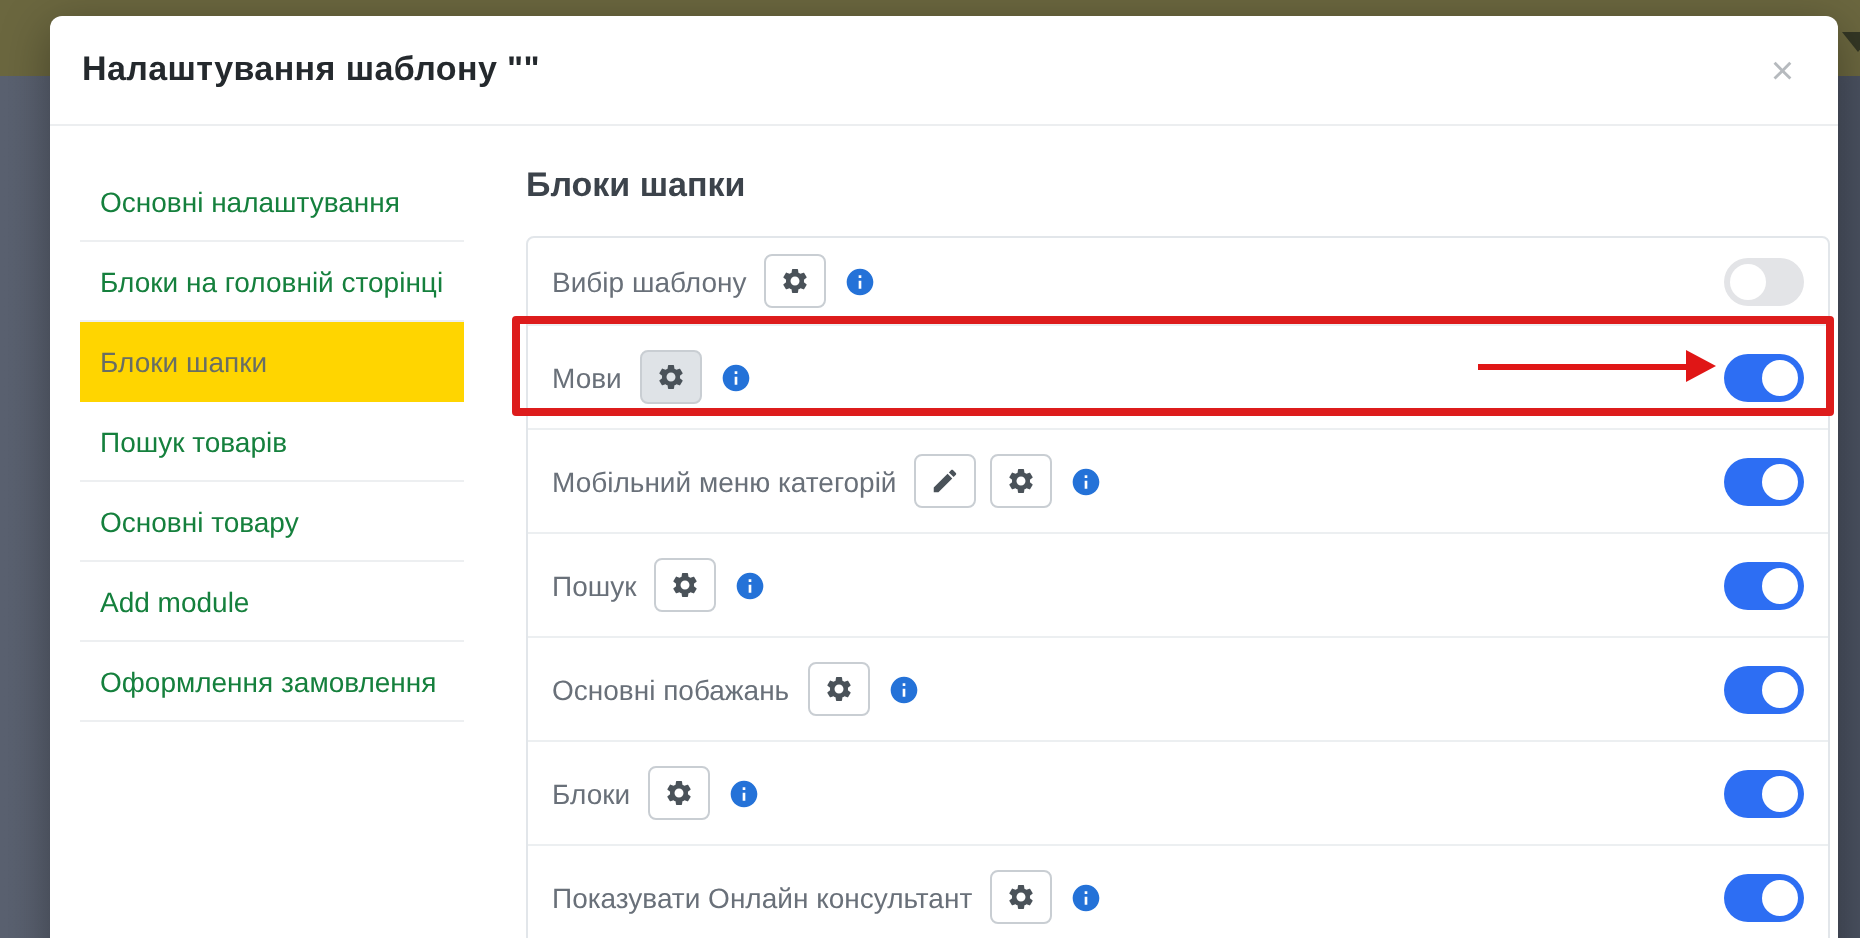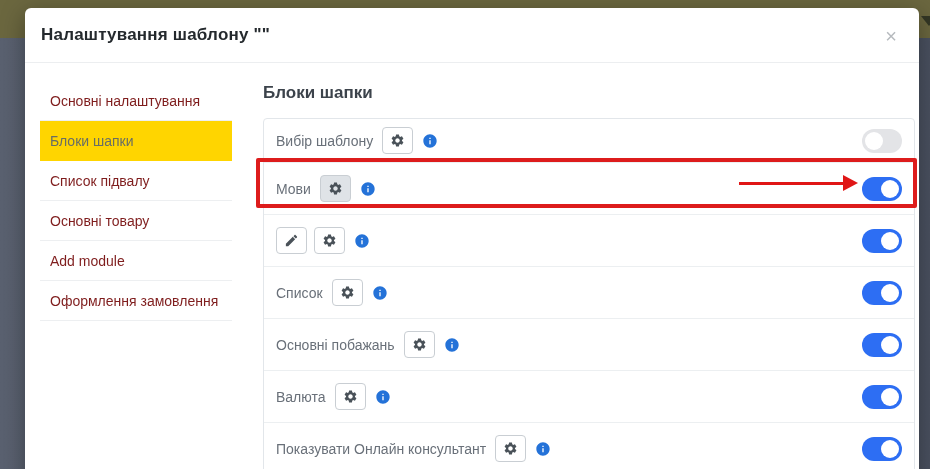--- a/index.html
+++ b/index.html
@@ -39,21 +39,21 @@
   .close-btn {
     position: absolute; right: 22px; top: 18px;
     font-size: 20px; line-height: 1; color: #b6babe; cursor: pointer;
     font-weight: 400;
   }
   .modal-body { display: flex; padding: 18px 4px 0 15px; }
   
   .sidebar { width: 192px; flex: none; }
   .side-item {
     padding: 12px 10px 11px;
-    font-size: 14px; color: #7f1d1d;
+    font-size: 14px; color: #15803d;
     border-bottom: 1px solid #edeff1;
     cursor: pointer;
   }
   .side-item.active {
     background: #ffd500; color: #696e64; border-bottom-color: #ffd500;
   }
   
   .main { flex: 1; margin-left: 31px; }
   .section-heading {
     margin: 2px 0 15px; font-size: 17px; font-weight: 700; color: #3c434b;
@@ -119,22 +119,23 @@
 
 <div class="modal">
   <div class="modal-header">
     <div class="modal-title">Налаштування шаблону ""</div>
     <span class="close-btn">×</span>
   </div>
   <div class="modal-body">
 
     <nav class="sidebar">
       <div class="side-item">Основні налаштування</div>
+      <div class="side-item">Блоки на головній сторінці</div>
       <div class="side-item active">Блоки шапки</div>
-      <div class="side-item">Список підвалу</div>
+      <div class="side-item">Пошук товарів</div>
       <div class="side-item">Основні товару</div>
       <div class="side-item">Add module</div>
       <div class="side-item">Оформлення замовлення</div>
     </nav>
 
     <section class="main">
       <h2 class="section-heading">Блоки шапки</h2>
       <div class="panel">
 
         <div class="row">
@@ -165,20 +166,21 @@
             <svg width="16" height="16" viewBox="0 0 24 24" fill="#2472d8">
                 <path d="M12 2C6.48 2 2 6.48 2 12s4.48 10 10 10 10-4.48 10-10S17.52 2 12 2zm1 15h-2v-6h2v6zm0-8h-2V7h2v2z"></path>
               </svg>
           </span>
           <span class="toggle on">
               <span class="knob"></span>
             </span>
         </div>
 
         <div class="row">
+          <span class="row-label">Мобільний меню категорій</span>
           <button class="icon-btn">
             <svg width="15" height="15" viewBox="0 0 24 24" fill="#4a5259">
                 <path d="M3 17.25V21h3.75L17.81 9.94l-3.75-3.75L3 17.25zM20.71 7.04c.39-.39.39-1.02 0-1.41l-2.34-2.34c-.39-.39-1.02-.39-1.41 0l-1.83 1.83 3.75 3.75 1.83-1.83z"></path>
               </svg>
           </button>
           <button class="icon-btn">
             <svg width="15" height="15" viewBox="0 0 24 24" fill="#4a5259">
                 <path d="M19.14 12.94c.04-.3.06-.61.06-.94 0-.32-.02-.64-.07-.94l2.03-1.58c.18-.14.23-.41.12-.61l-1.92-3.32c-.12-.22-.37-.29-.59-.22l-2.39.96c-.5-.38-1.03-.7-1.62-.94l-.36-2.54c-.04-.24-.24-.41-.48-.41h-3.84c-.24 0-.43.17-.47.41l-.36 2.54c-.59.24-1.13.57-1.62.94l-2.39-.96c-.22-.08-.47 0-.59.22L2.74 8.87c-.12.21-.08.47.12.61l2.03 1.58c-.05.3-.09.63-.09.94s.02.64.07.94l-2.03 1.58c-.18.14-.23.41-.12.61l1.92 3.32c.12.22.37.29.59.22l2.39-.96c.5.38 1.03.7 1.62.94l.36 2.54c.05.24.24.41.48.41h3.84c.24 0 .44-.17.47-.41l.36-2.54c.59-.24 1.13-.56 1.62-.94l2.39.96c.22.08.47 0 .59-.22l1.92-3.32c.12-.22.07-.47-.12-.61l-2.01-1.58zM12 15.6c-1.98 0-3.6-1.62-3.6-3.6s1.62-3.6 3.6-3.6 3.6 1.62 3.6 3.6-1.62 3.6-3.6 3.6z"></path>
               </svg>
           </button>
@@ -186,21 +188,21 @@
             <svg width="16" height="16" viewBox="0 0 24 24" fill="#2472d8">
                 <path d="M12 2C6.48 2 2 6.48 2 12s4.48 10 10 10 10-4.48 10-10S17.52 2 12 2zm1 15h-2v-6h2v6zm0-8h-2V7h2v2z"></path>
               </svg>
           </span>
           <span class="toggle on">
               <span class="knob"></span>
             </span>
         </div>
 
         <div class="row">
-          <span class="row-label">Список</span>
+          <span class="row-label">Пошук</span>
           <button class="icon-btn">
             <svg width="15" height="15" viewBox="0 0 24 24" fill="#4a5259">
                 <path d="M19.14 12.94c.04-.3.06-.61.06-.94 0-.32-.02-.64-.07-.94l2.03-1.58c.18-.14.23-.41.12-.61l-1.92-3.32c-.12-.22-.37-.29-.59-.22l-2.39.96c-.5-.38-1.03-.7-1.62-.94l-.36-2.54c-.04-.24-.24-.41-.48-.41h-3.84c-.24 0-.43.17-.47.41l-.36 2.54c-.59.24-1.13.57-1.62.94l-2.39-.96c-.22-.08-.47 0-.59.22L2.74 8.87c-.12.21-.08.47.12.61l2.03 1.58c-.05.3-.09.63-.09.94s.02.64.07.94l-2.03 1.58c-.18.14-.23.41-.12.61l1.92 3.32c.12.22.37.29.59.22l2.39-.96c.5.38 1.03.7 1.62.94l.36 2.54c.05.24.24.41.48.41h3.84c.24 0 .44-.17.47-.41l.36-2.54c.59-.24 1.13-.56 1.62-.94l2.39.96c.22.08.47 0 .59-.22l1.92-3.32c.12-.22.07-.47-.12-.61l-2.01-1.58zM12 15.6c-1.98 0-3.6-1.62-3.6-3.6s1.62-3.6 3.6-3.6 3.6 1.62 3.6 3.6-1.62 3.6-3.6 3.6z"></path>
               </svg>
           </button>
           <span class="info-badge">
             <svg width="16" height="16" viewBox="0 0 24 24" fill="#2472d8">
                 <path d="M12 2C6.48 2 2 6.48 2 12s4.48 10 10 10 10-4.48 10-10S17.52 2 12 2zm1 15h-2v-6h2v6zm0-8h-2V7h2v2z"></path>
               </svg>
           </span>
@@ -220,21 +222,21 @@
             <svg width="16" height="16" viewBox="0 0 24 24" fill="#2472d8">
                 <path d="M12 2C6.48 2 2 6.48 2 12s4.48 10 10 10 10-4.48 10-10S17.52 2 12 2zm1 15h-2v-6h2v6zm0-8h-2V7h2v2z"></path>
               </svg>
           </span>
           <span class="toggle on">
               <span class="knob"></span>
             </span>
         </div>
 
         <div class="row">
-          <span class="row-label">Валюта</span>
+          <span class="row-label">Блоки</span>
           <button class="icon-btn">
             <svg width="15" height="15" viewBox="0 0 24 24" fill="#4a5259">
                 <path d="M19.14 12.94c.04-.3.06-.61.06-.94 0-.32-.02-.64-.07-.94l2.03-1.58c.18-.14.23-.41.12-.61l-1.92-3.32c-.12-.22-.37-.29-.59-.22l-2.39.96c-.5-.38-1.03-.7-1.62-.94l-.36-2.54c-.04-.24-.24-.41-.48-.41h-3.84c-.24 0-.43.17-.47.41l-.36 2.54c-.59.24-1.13.57-1.62.94l-2.39-.96c-.22-.08-.47 0-.59.22L2.74 8.87c-.12.21-.08.47.12.61l2.03 1.58c-.05.3-.09.63-.09.94s.02.64.07.94l-2.03 1.58c-.18.14-.23.41-.12.61l1.92 3.32c.12.22.37.29.59.22l2.39-.96c.5.38 1.03.7 1.62.94l.36 2.54c.05.24.24.41.48.41h3.84c.24 0 .44-.17.47-.41l.36-2.54c.59-.24 1.13-.56 1.62-.94l2.39.96c.22.08.47 0 .59-.22l1.92-3.32c.12-.22.07-.47-.12-.61l-2.01-1.58zM12 15.6c-1.98 0-3.6-1.62-3.6-3.6s1.62-3.6 3.6-3.6 3.6 1.62 3.6 3.6-1.62 3.6-3.6 3.6z"></path>
               </svg>
           </button>
           <span class="info-badge">
             <svg width="16" height="16" viewBox="0 0 24 24" fill="#2472d8">
                 <path d="M12 2C6.48 2 2 6.48 2 12s4.48 10 10 10 10-4.48 10-10S17.52 2 12 2zm1 15h-2v-6h2v6zm0-8h-2V7h2v2z"></path>
               </svg>
           </span>

